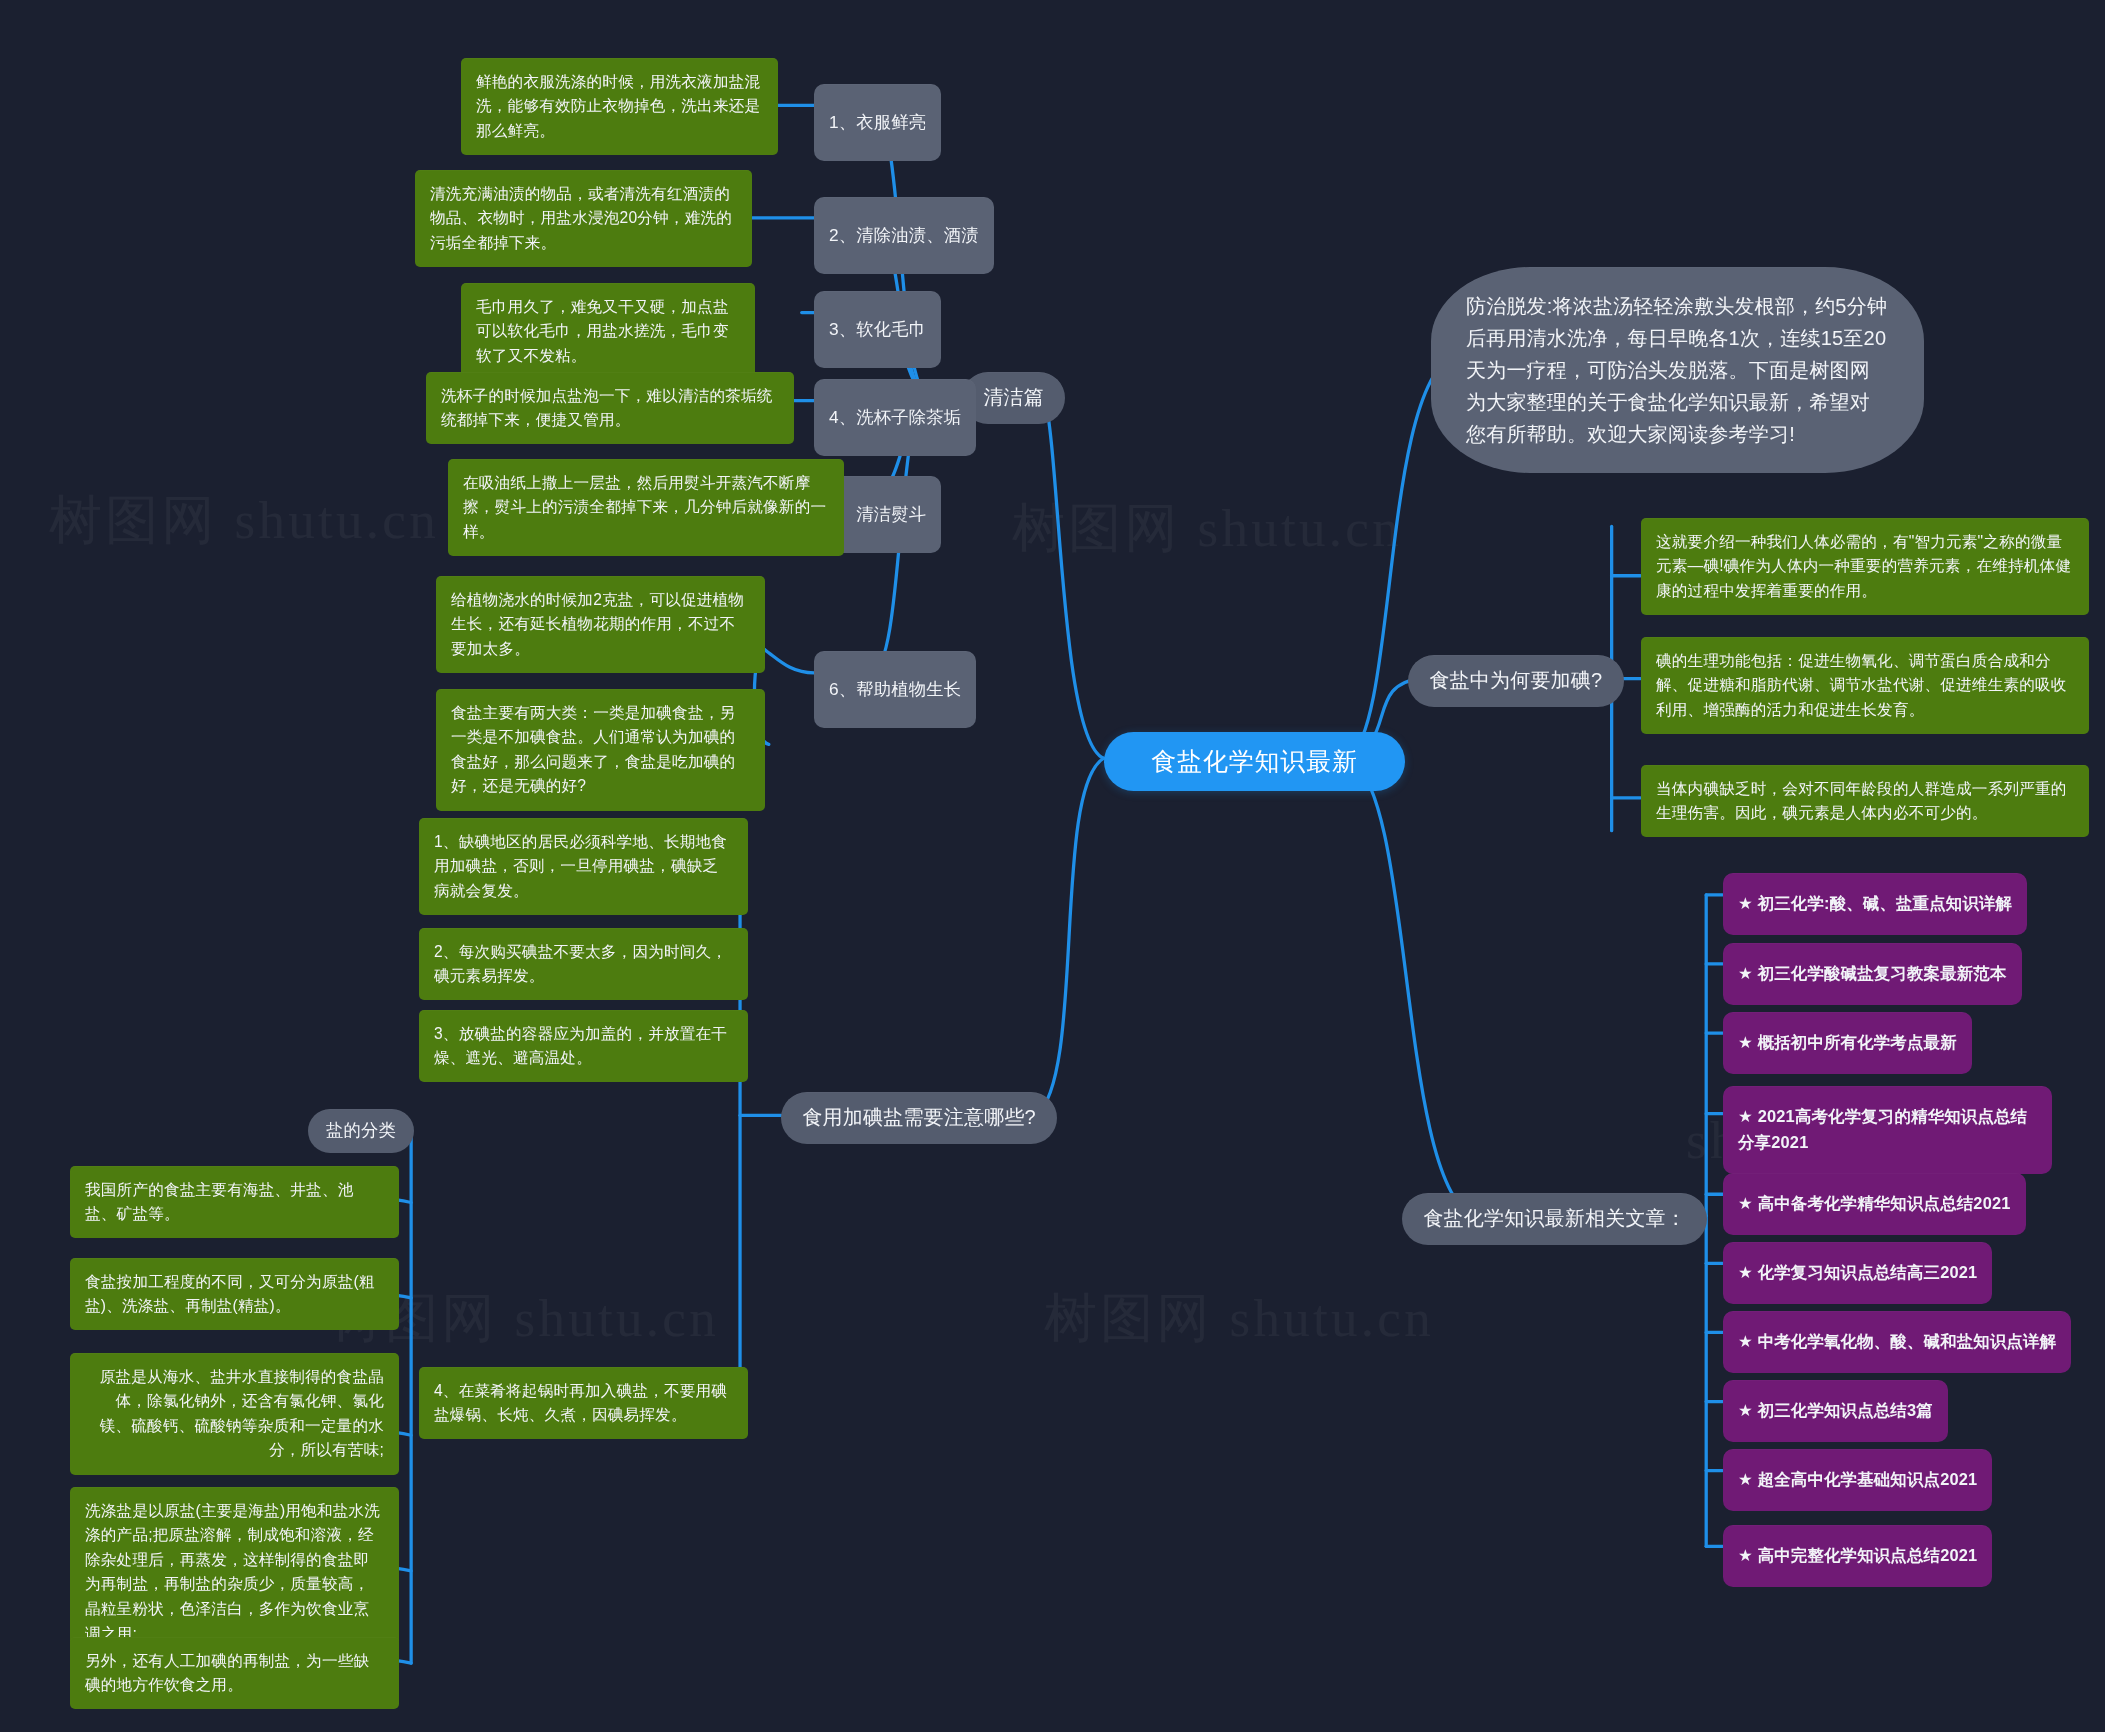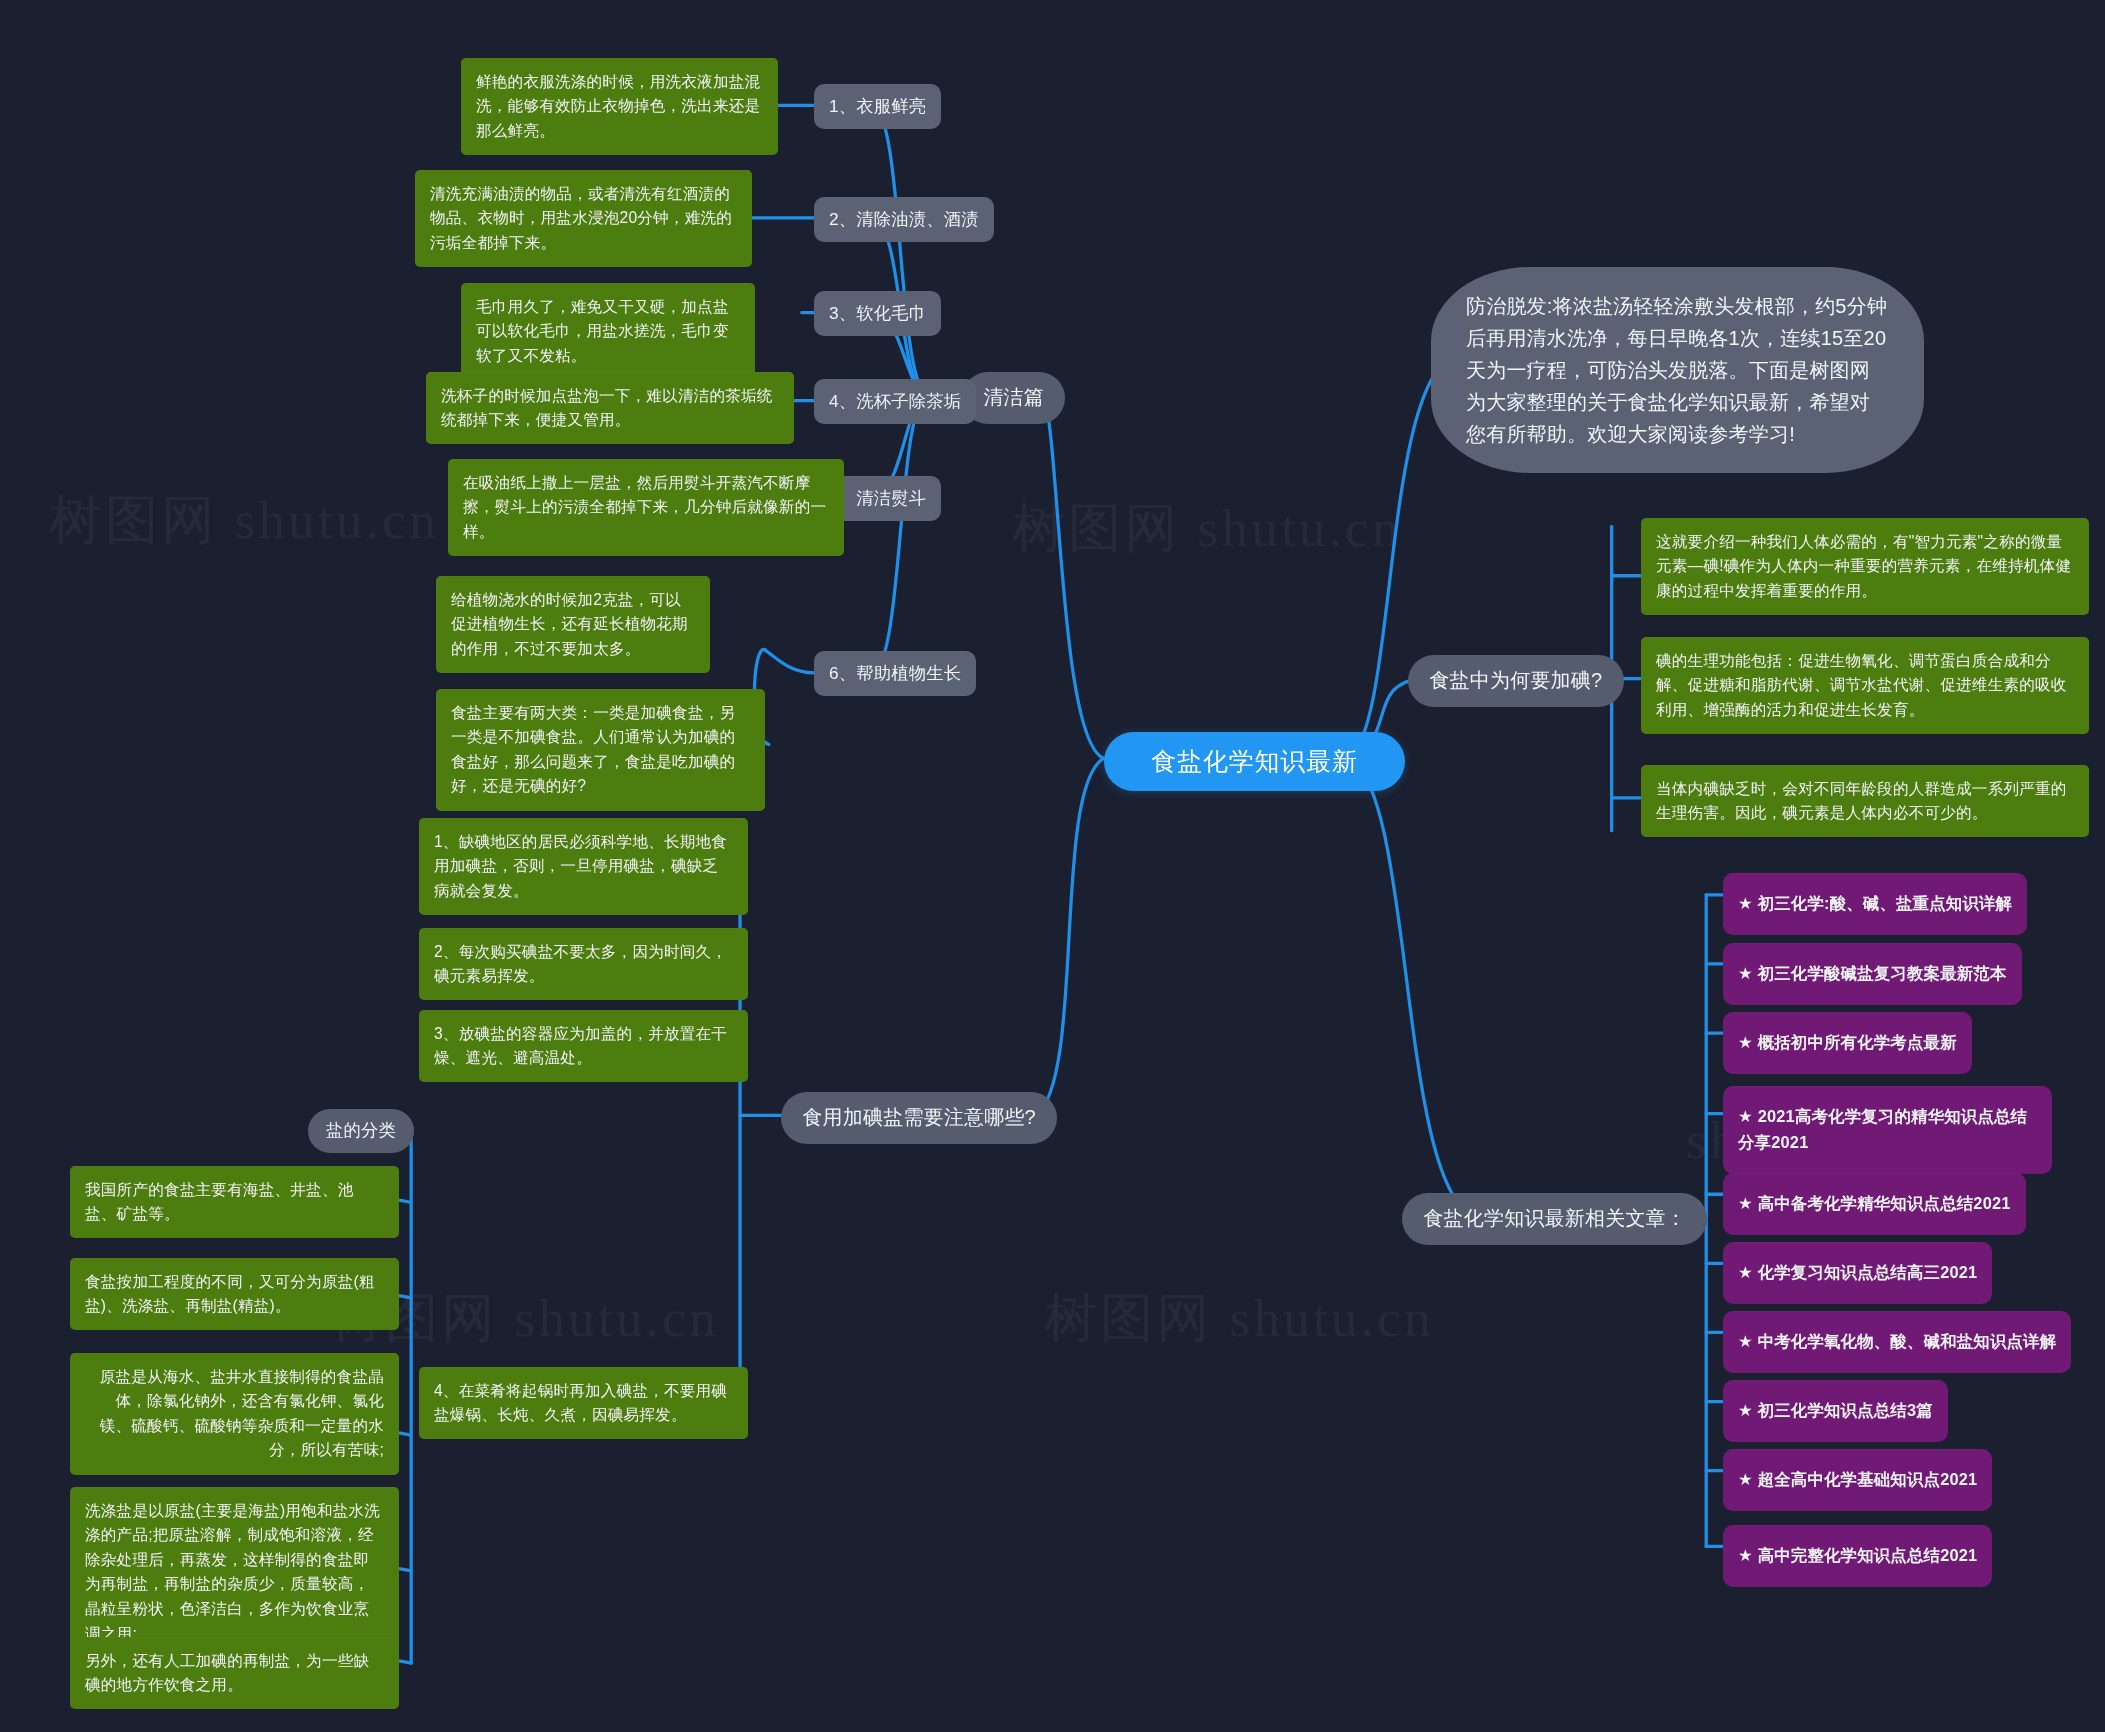--- a/index.html
+++ b/index.html
@@ -24,21 +24,21 @@
     letter-spacing:0.2px;
     text-align:left;
     box-shadow:0 0.8px 0 rgba(255,255,255,.03) inset;
   }
   .leaf{font-size:15.6px;}
   .branch{
     background:#545c6e;border-radius:33px;padding:10px 21.4px;
     font-size:20px;text-align:center;white-space:nowrap;
   }
   .sub{
-    background:#5a6274;border-radius:10px;padding:9px 15px;
+    background:#5a6274;border-radius:10px;padding:25px 15px;
     font-size:17.3px;white-space:nowrap;
   }
   .article{
     background:#701a75;border-radius:10px;padding:18px 15px;font-size:16.4px;font-weight:bold;
   }
   .intro{
     background:#5a6274;border-radius:99px/74px;
     padding:23px 35px;font-size:20px;line-height:1.6;
   }
   .root{
@@ -144,21 +144,21 @@
   <div class="node sub" style="left:814px;top:291px;">3、软化毛巾</div>
   <div class="node leaf" style="left:461px;top:283px;width:294px;">毛巾用久了，难免又干又硬，加点盐可以软化毛巾，用盐水搓洗，毛巾变软了又不发粘。</div>
 
   <div class="node sub" style="left:814px;top:379px;">4、洗杯子除茶垢</div>
   <div class="node leaf" style="left:426px;top:372px;width:368px;">洗杯子的时候加点盐泡一下，难以清洁的茶垢统统都掉下来，便捷又管用。</div>
 
   <div class="node sub" style="left:814px;top:476px;">5、清洁熨斗</div>
   <div class="node leaf" style="left:448px;top:459px;width:396px;">在吸油纸上撒上一层盐，然后用熨斗开蒸汽不断摩擦，熨斗上的污渍全都掉下来，几分钟后就像新的一样。</div>
 
   <div class="node sub" style="left:814px;top:651px;">6、帮助植物生长</div>
-  <div class="node leaf" style="left:436px;top:576px;width:274px;">给植物浇水的时候加2克盐，可以促进植物生长，还有延长植物花期的作用，不过不要加太多。</div>
+  <div class="node leaf" style="left:436px;top:576px;width:329px;">给植物浇水的时候加2克盐，可以促进植物生长，还有延长植物花期的作用，不过不要加太多。</div>
 
   <div class="node branch" style="left:1408px;top:655px;">食盐中为何要加碘?</div>
 
   <div class="node leaf" style="left:436px;top:689px;width:329px;">食盐主要有两大类：一类是加碘食盐，另一类是不加碘食盐。人们通常认为加碘的食盐好，那么问题来了，食盐是吃加碘的好，还是无碘的好?</div>
 
   <div class="node leaf" style="left:1641px;top:518px;width:448px;">这就要介绍一种我们人体必需的，有"智力元素"之称的微量元素—碘!碘作为人体内一种重要的营养元素，在维持机体健康的过程中发挥着重要的作用。</div>
   <div class="node leaf" style="left:1641px;top:637px;width:448px;">碘的生理功能包括：促进生物氧化、调节蛋白质合成和分解、促进糖和脂肪代谢、调节水盐代谢、促进维生素的吸收利用、增强酶的活力和促进生长发育。</div>
   <div class="node leaf" style="left:1641px;top:765px;width:448px;">当体内碘缺乏时，会对不同年龄段的人群造成一系列严重的生理伤害。因此，碘元素是人体内必不可少的。</div>
 
   <div class="node branch" style="left:781px;top:1092px;">食用加碘盐需要注意哪些?</div>

